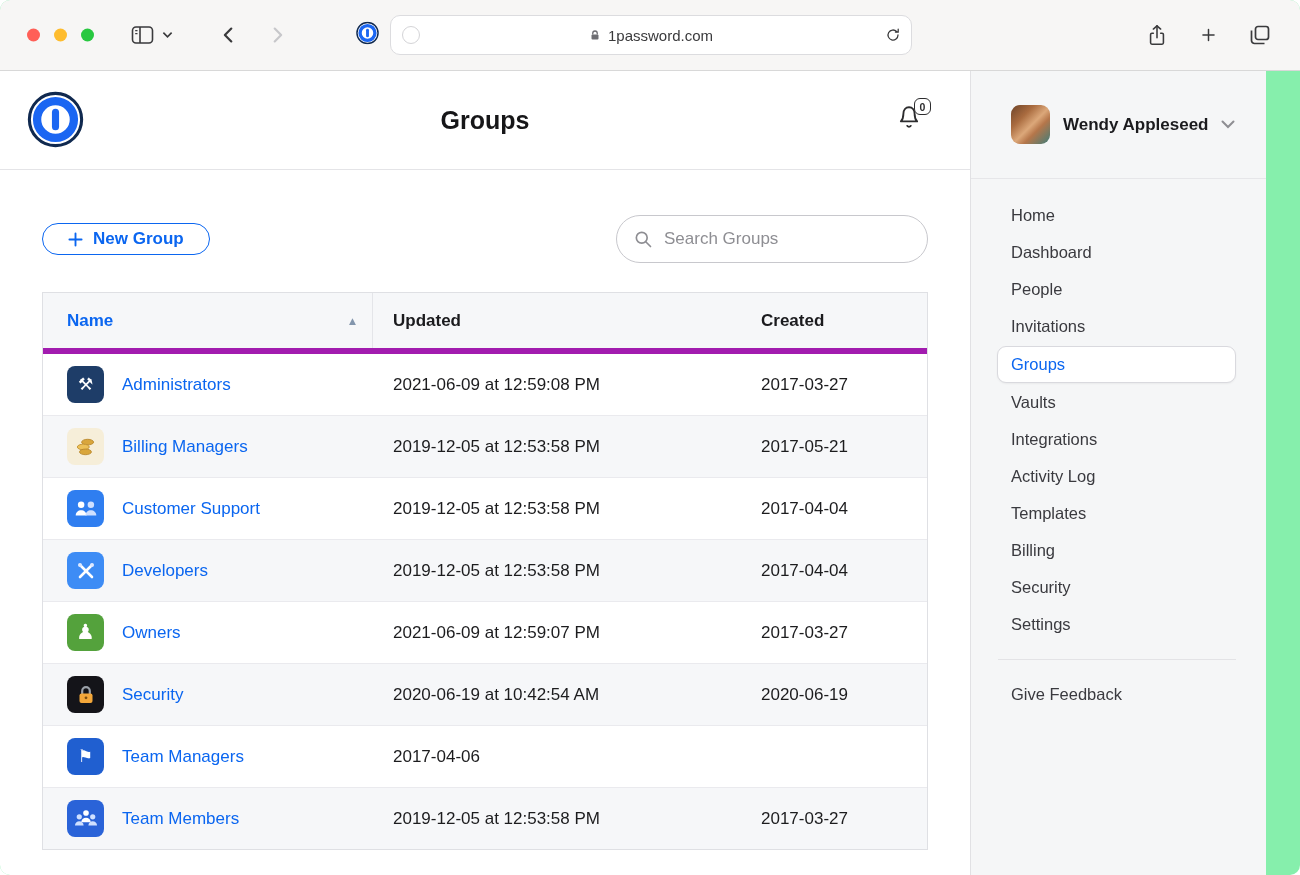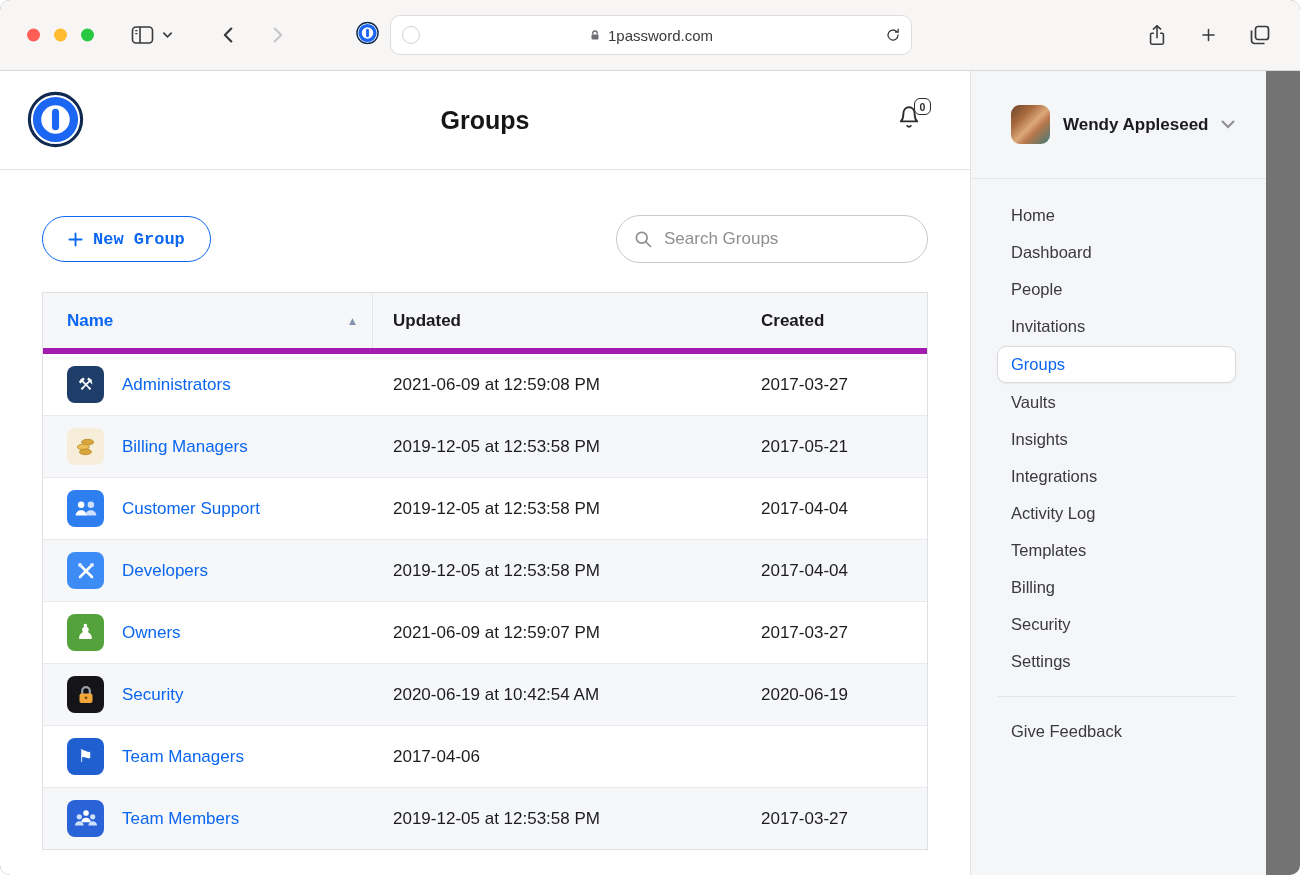--- a/index.html
+++ b/index.html
@@ -1,18 +1,18 @@
 <!DOCTYPE html>
 <html><head>
 <meta charset="utf-8">
 <style>
   html,body{margin:0;padding:0;}
   body{width:1300px;height:875px;overflow:hidden;background:#fff;
        font-family:"Liberation Sans","DejaVu Sans",sans-serif;color:#1c1c1e;}
-  .window{width:1300px;height:875px;border-radius:10px;overflow:hidden;position:relative;background:#737373;}
+  .window{width:1300px;height:875px;border-radius:10px;overflow:hidden;position:relative;background:#86efac;}
 
   
   .chrome{height:70px;background:#f7f6f5;border-bottom:1px solid #d8d8d8;position:relative;}
   .chrome > *{position:absolute;top:50%;transform:translateY(-50%);}
   .lights{left:27px;display:flex;gap:14px;}
   .light{width:13px;height:13px;border-radius:50%;cursor:pointer;}
   .light.red{background:#ff5f57;} .light.yellow{background:#febc2e;} .light.green{background:#28c840;}
   .btn{display:flex;align-items:center;justify-content:center;cursor:pointer;background:none;border:none;padding:0;}
   .btn-sidebar{left:130px;display:flex;align-items:center;gap:7px;}
   .btn-back{left:218px;} .btn-forward{left:266px;}
@@ -35,23 +35,23 @@
   .logo{position:absolute;left:27px;top:20px;width:57px;height:57px;}
   .page-title{font-size:25px;font-weight:700;color:#161618;}
   .bell{position:absolute;right:44px;top:30px;width:32px;height:34px;cursor:pointer;}
   .bell-badge{position:absolute;top:-3px;right:-5px;min-width:17px;height:17px;border-radius:6px;background:#fff;
               border:1.5px solid #2c2c2e;font-size:10.5px;font-weight:700;color:#2c2c2e;
               display:flex;align-items:center;justify-content:center;padding:0 2px;box-sizing:border-box;}
 
   
   .content{padding:0 42px;}
   .actions{margin-top:45px;display:flex;justify-content:space-between;align-items:center;}
-  .new-group{height:46px;border:1.5px solid #0b66f0;border-radius:23px;background:#fff;color:#0b66f0;
+  .new-group{height:32px;border:1.5px solid #0b66f0;border-radius:23px;background:#fff;color:#0b66f0;
              font-size:17px;font-weight:600;padding:0 25px;display:flex;align-items:center;gap:10px;cursor:pointer;
-             font-family:Liberation Mono, monospace;}
+             font-family:Liberation Sans, sans-serif;}
   .search{width:312px;height:48px;border:1px solid #c8c8cd;border-radius:24px;background:#fff;
           display:flex;align-items:center;padding:0 16px;gap:9px;box-sizing:border-box;}
   .search input{border:none;outline:none;flex:1;font-size:17px;color:#333;font-family:inherit;background:transparent;}
   .search input::placeholder{color:#8e8e93;}
 
   
   .gtable{margin-top:29px;border:1px solid #dfe0e4;}
   .thead{display:grid;grid-template-columns:330px 368px 1fr;background:#f6f7f9;height:55px;
          font-size:17px;font-weight:700;color:#1b1b1e;border-bottom:6px solid #a21caf;}
   .th{display:flex;align-items:center;padding-left:20px;cursor:pointer;}
@@ -347,21 +347,20 @@
 
       <nav class="nav">
         <div class="nav-item">Home</div>
 
 
         <div class="nav-item">Dashboard</div>
         <div class="nav-item">People</div>
         <div class="nav-item">Invitations</div>
         <div class="nav-item selected">Groups</div>
         <div class="nav-item">Vaults</div>
-        <div class="nav-item">Insights</div>
         <div class="nav-item">Integrations</div>
         <div class="nav-item">Activity Log</div>
         <div class="nav-item">Templates</div>
         <div class="nav-item">Billing</div>
         <div class="nav-item">Security</div>
         <div class="nav-item">Settings</div>
 
         <div class="side-divider"></div>
 
         <div class="nav-item">Give Feedback</div>

